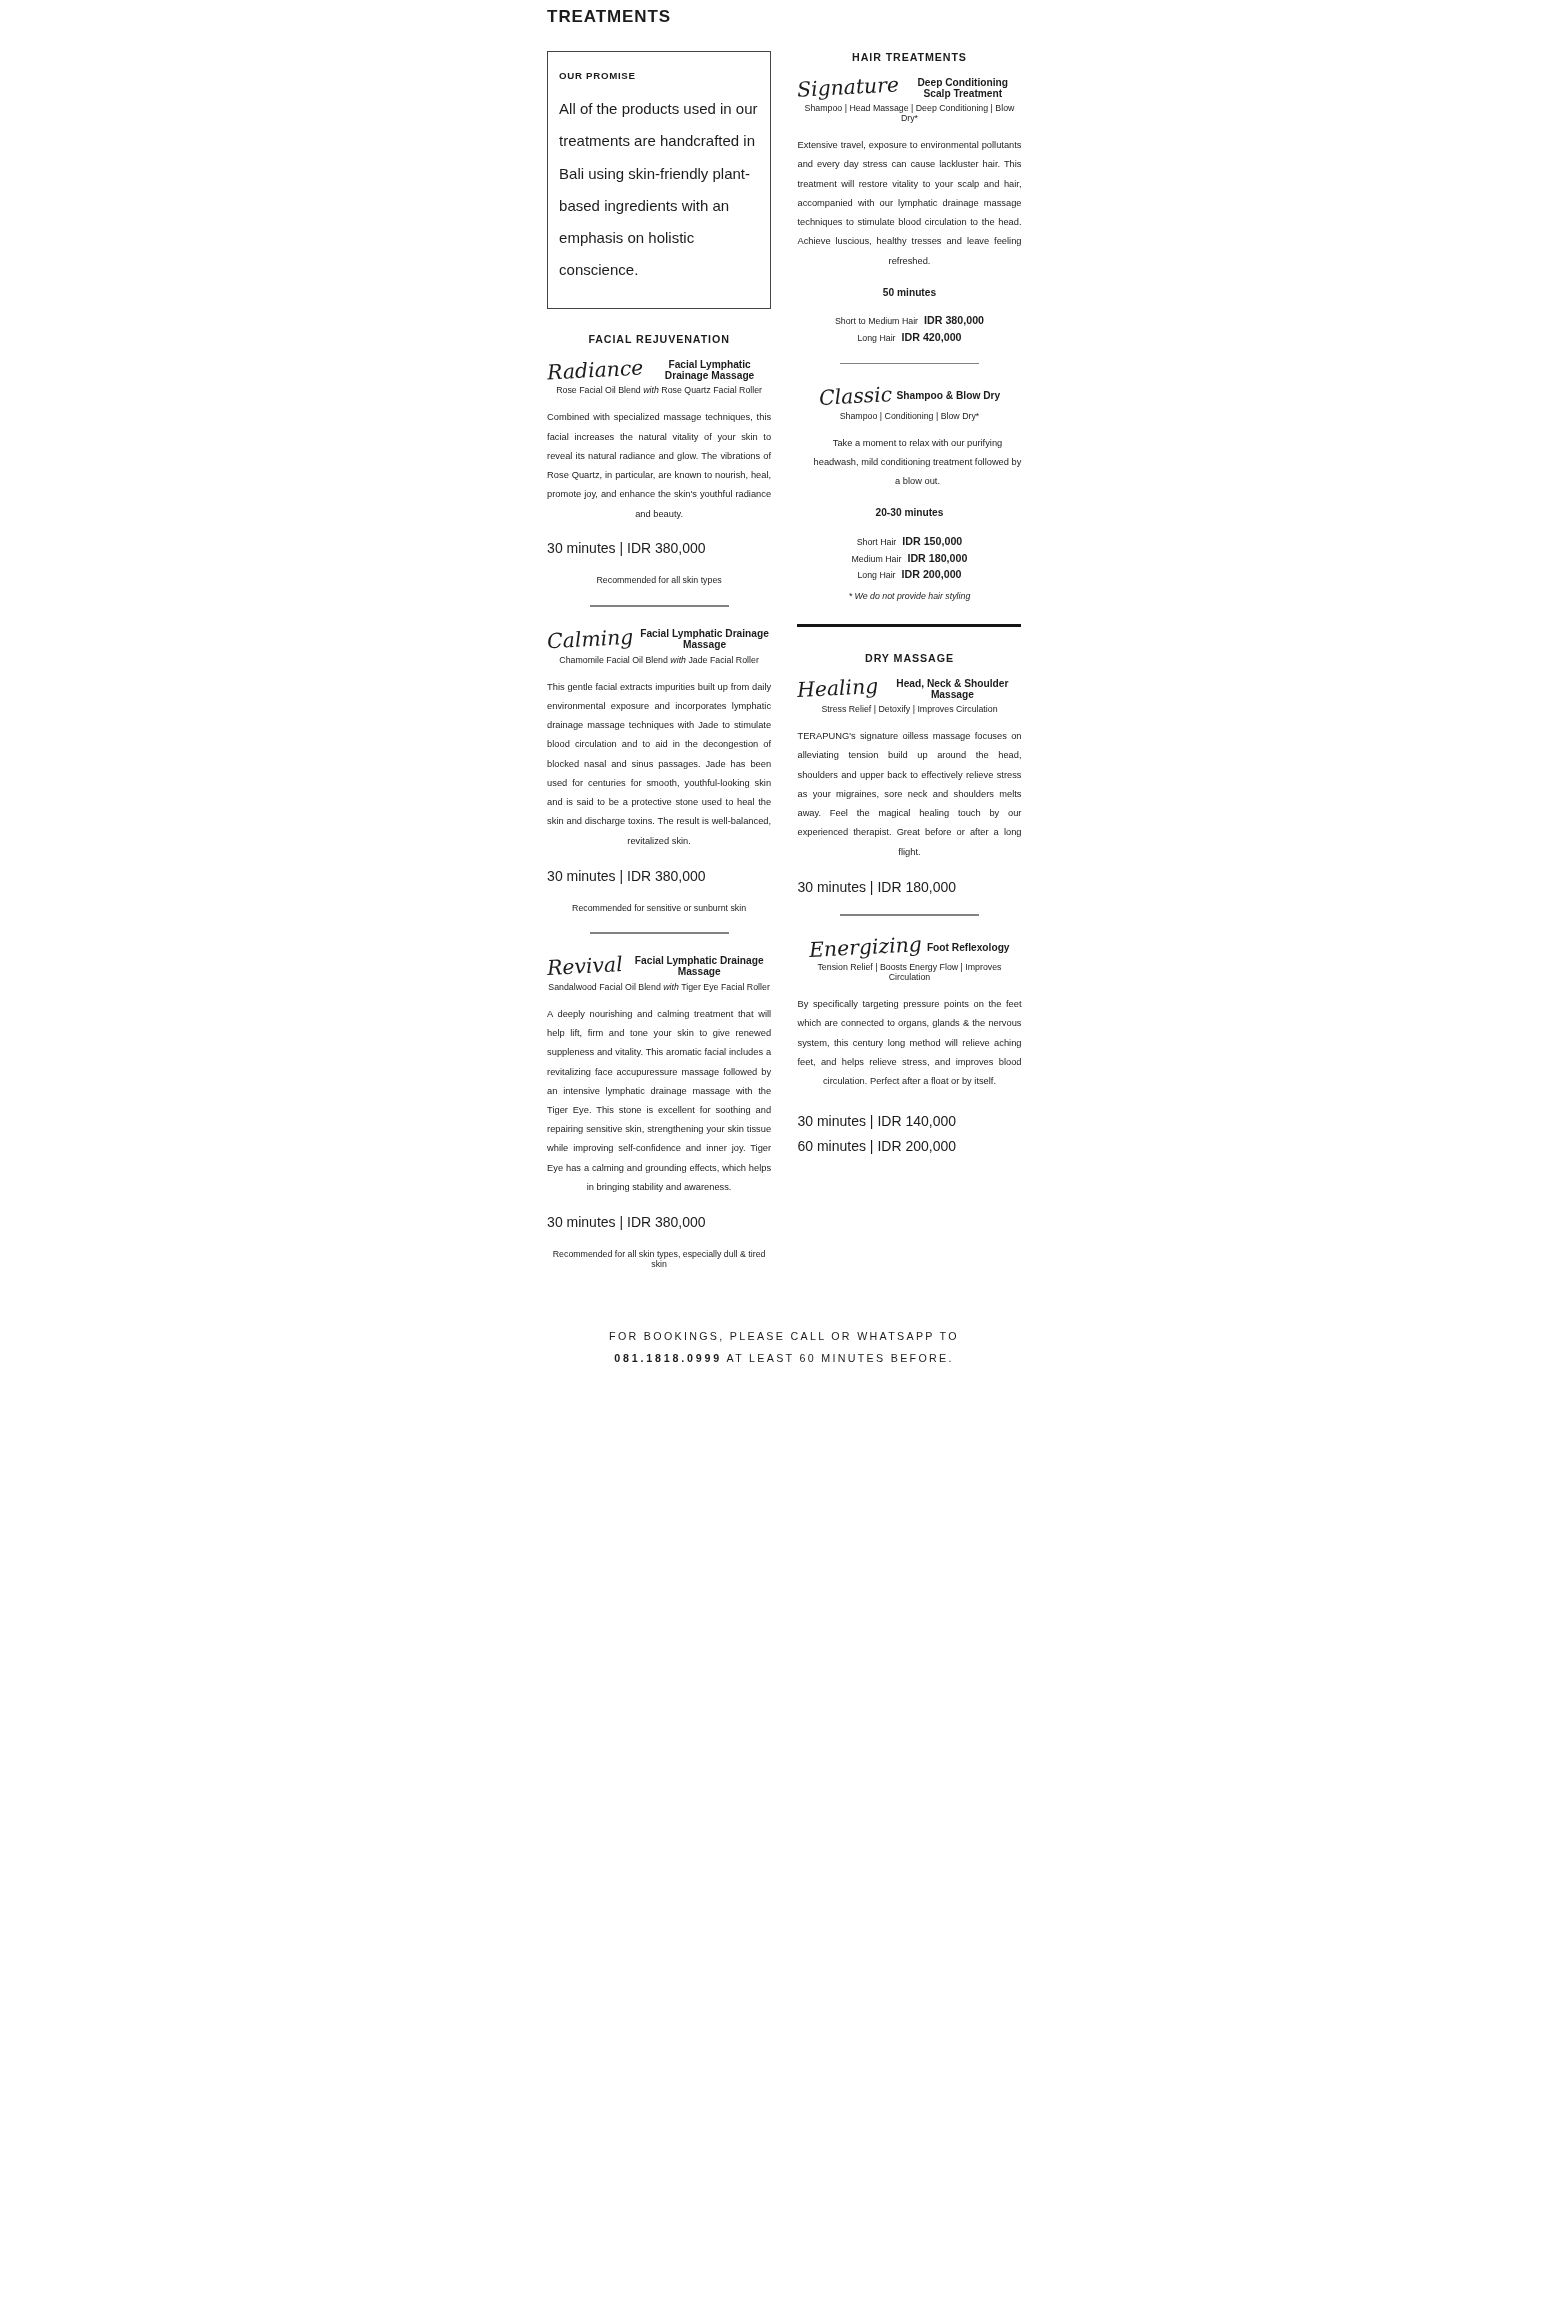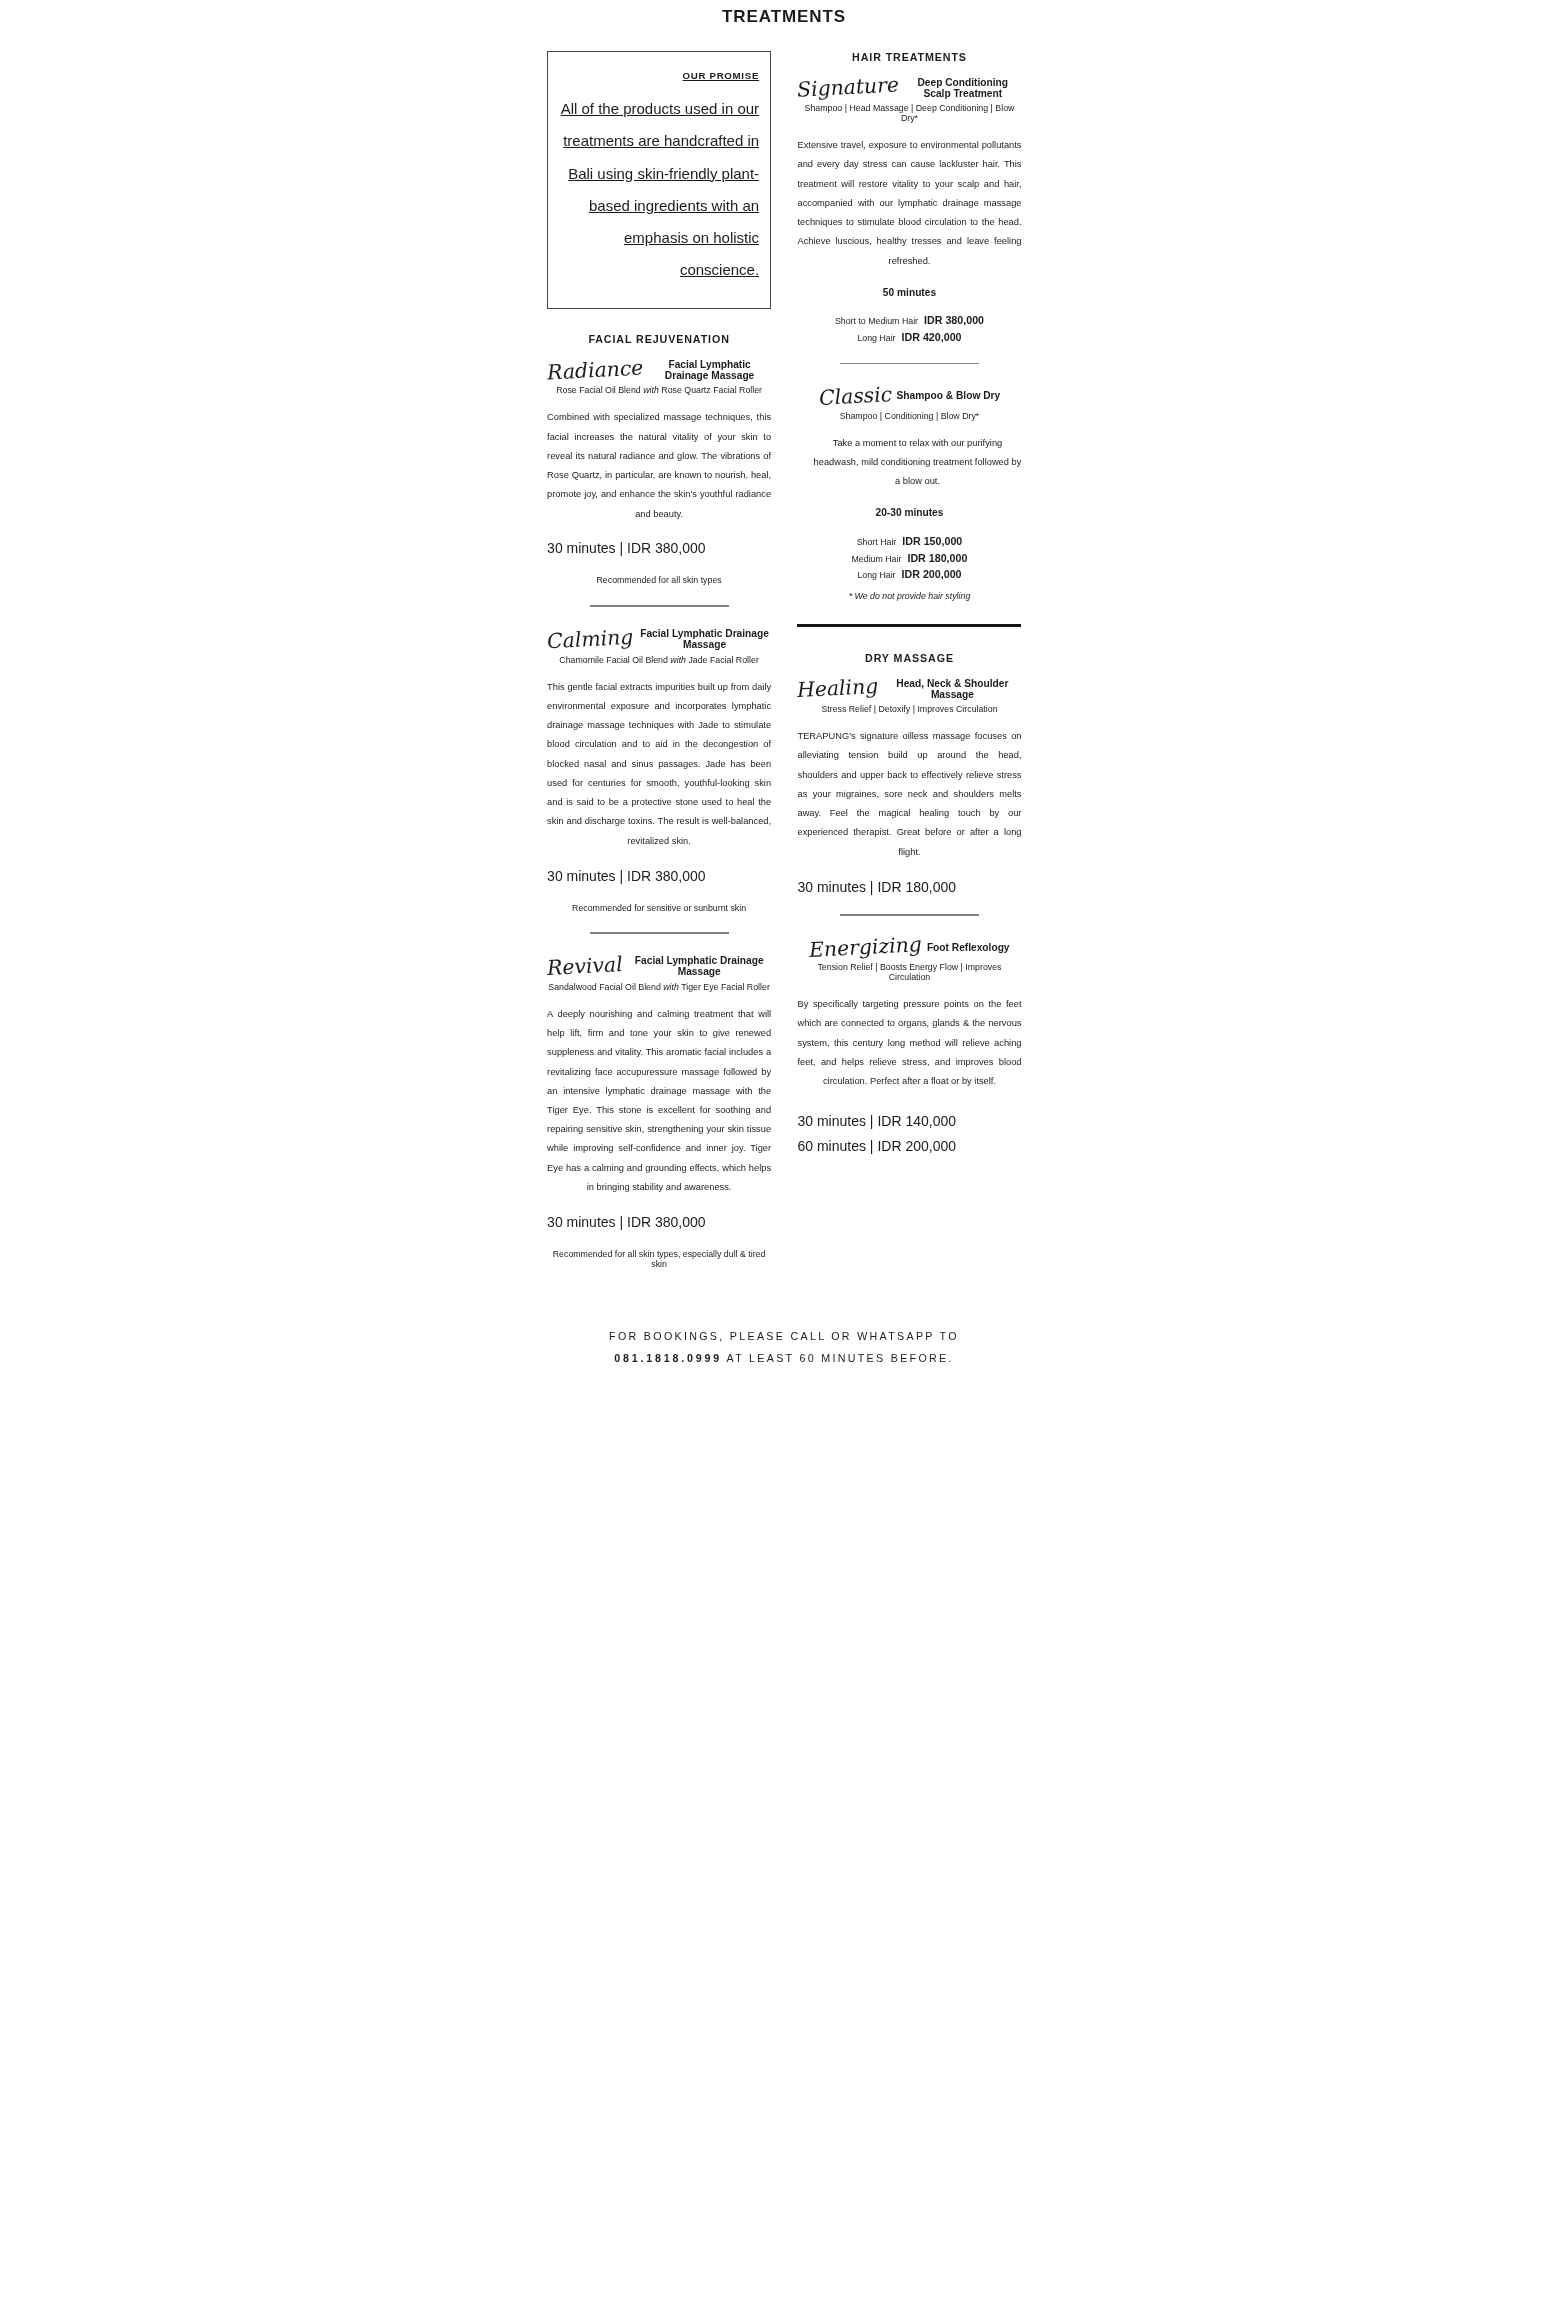--- a/index.html
+++ b/index.html
@@ -6,36 +6,35 @@
   html, body { background: #ffffff; }
   body { font-family: "Liberation Sans", sans-serif; color: #1c1c1c; }
   .page {
     width: 523px;
     min-height: 1137px;
     margin: 0 auto;
     background: #ffffff;
     padding: 6.5px 24.6px 18.5px 24.6px;
   }
   .doc-title {
-    text-align: center;
+    text-align: left;
     font-size: 17px;
     font-weight: 700;
     letter-spacing: 0.9px;
     margin-bottom: 24px;
     font-stretch: condensed;
   }
   .columns { display: flex; gap: 26.4px; align-items: flex-start; }
   .col { width: 224px; flex: 0 0 224px; }
 
   .promise-box {
     border: 0.9px solid #454545;
     padding: 18.5px 11px 21.3px 11px;
-    text-align: right;
+    text-align: left;
     margin-bottom: 24px;
-    text-decoration: underline;
   }
   .promise-heading {
     font-size: 9.7px; font-weight: 700; letter-spacing: 0.7px; margin-bottom: 12px;
   }
   .promise-body { font-size: 15px; line-height: 2.15; }
 
   .section-heading {
     text-align: center;
     font-size: 10.7px;
     font-weight: 700;

